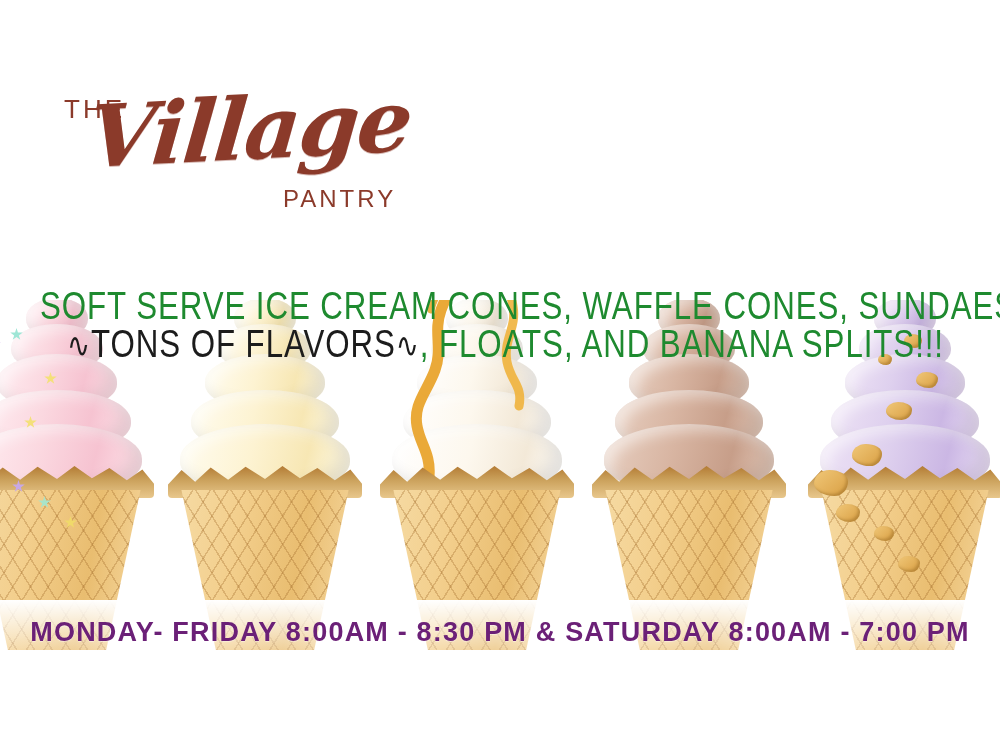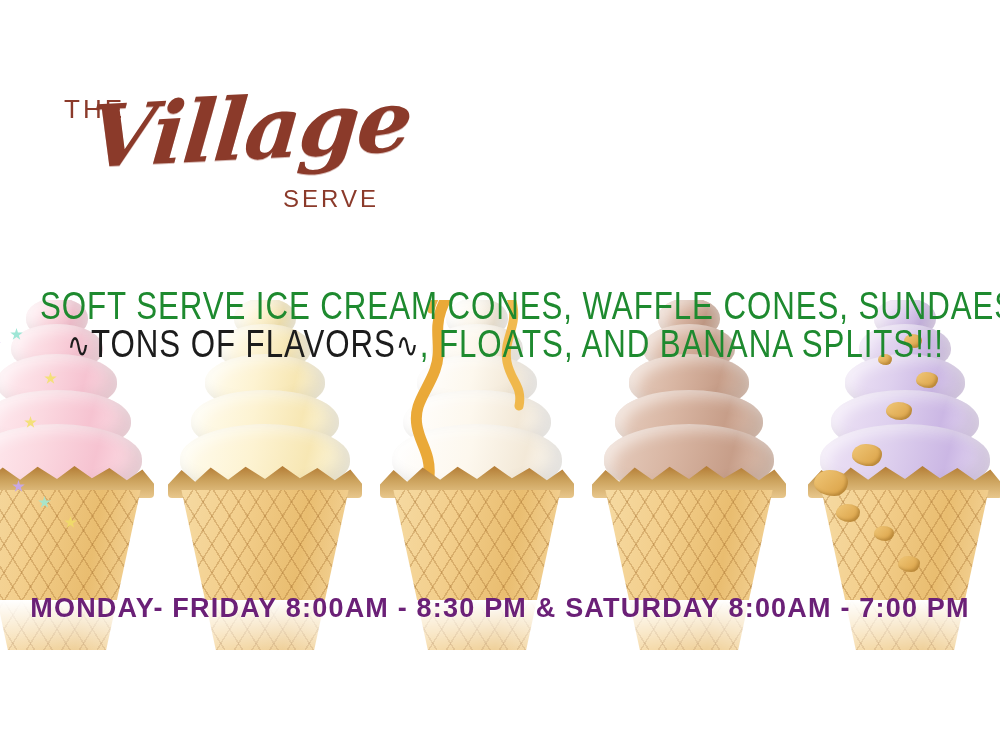--- a/index.html
+++ b/index.html
@@ -171,21 +171,21 @@
     white-space:nowrap;
   }
   .subtitle .line{display:block;transform:scaleX(.92) scaleY(1.14);}
   .subtitle .line2{padding-left:12px;}
   .dark{color:#1c1c1c;}
   .flourish{color:#1c1c1c;font-family:"DejaVu Sans",sans-serif;font-size:30px;}
 
   
   .hours{
     position:absolute;
-    left:0; bottom:26px;
+    left:0; bottom:2px;
     width:1000px;
     text-align:center;
     font-family:"Liberation Sans", sans-serif;
     font-weight:bold;
     font-size:27px;
     color:#6b2077;
     letter-spacing:1.2px;
     text-shadow:0 1px 1px rgba(255,255,255,.45);
     white-space:nowrap;
   }
@@ -296,21 +296,21 @@
       <span class="nut" style="left:74px;top:206px;width:20px;height:15px;"></span>
       <span class="nut" style="left:98px;top:236px;width:22px;height:16px;"></span>
     </div>
 
     <div class="fade-top"></div>
   </div>
 
   <div class="logo">
     <span class="the">THE</span>
     <span class="village">Village</span>
-    <span class="pantry">SERVE</span>
+    <span class="pantry">PANTRY</span>
   </div>
 
 
   <div class="subtitle">
     <span class="line line1">SOFT SERVE ICE CREAM CONES, WAFFLE CONES, SUNDAES, MILKSHAKES</span>
     <span class="line line2"><span class="flourish">∿</span><span class="dark">TONS OF FLAVORS</span><span class="flourish">∿</span><span>, FLOATS, AND BANANA SPLITS!!!</span></span>
   </div>
 
   <div class="hours">MONDAY- FRIDAY 8:00AM - 8:30 PM &amp; SATURDAY  8:00AM - 7:00 PM</div>
 

